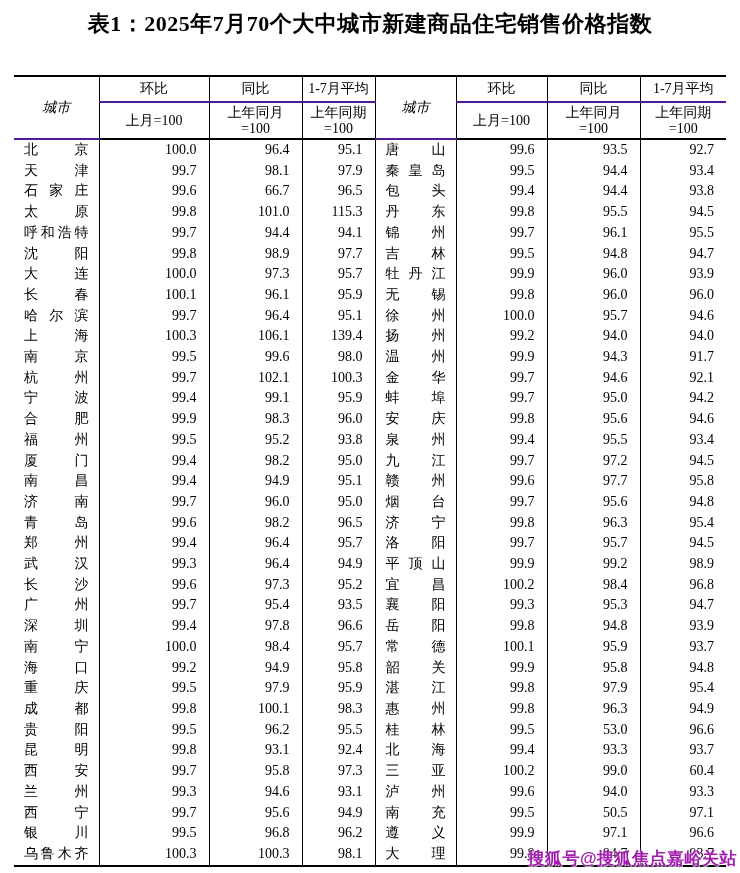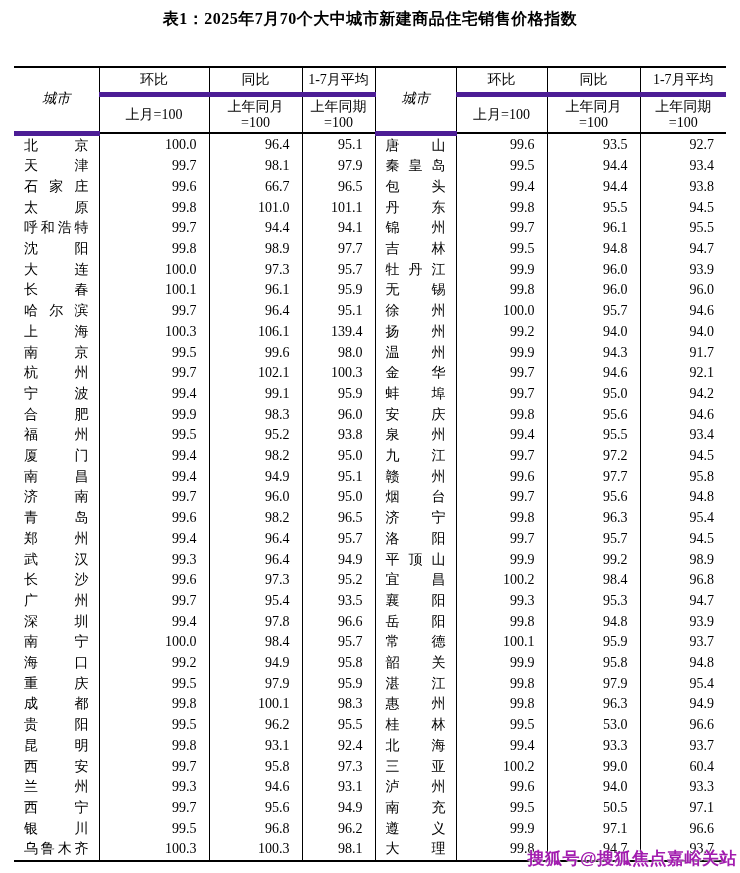--- a/index.html
+++ b/index.html
@@ -1,36 +1,36 @@
 <!DOCTYPE html>
 <html><head>
 <meta charset="utf-8">
 <style>
   html,body{margin:0;padding:0;background:#fff;}
   body{
     width:740px;height:873px;position:relative;overflow:hidden;
     font-family:"Liberation Serif","DejaVu Serif",serif;color:#000;
   }
   .page-title{
-    text-align:center;font-weight:bold;font-size:16px;
+    text-align:center;font-weight:bold;font-size:22px;
     padding-top:9px;letter-spacing:0.5px;
   }
   table.idx{
     border-collapse:collapse;table-layout:fixed;
     width:712px;margin:36px 0 0 14px;
     border-top:2px solid #000;border-bottom:2px solid #000;
     font-size:14px;
   }
   col.c-city-l{width:85px;} col.c-mom-l{width:110px;}
   col.c-yoy-l{width:93px;}  col.c-avg-l{width:73px;}
   col.c-city-r{width:81px;} col.c-mom-r{width:91px;}
   col.c-yoy-r{width:93px;}  col.c-avg-r{width:86px;}
   th,td{border-left:1px solid #000;font-weight:normal;}
   .no-left{border-left:none;}
-  thead tr.h1 th{height:22px;border-bottom:5px solid #4c1d95;vertical-align:middle;}
+  thead tr.h1 th{height:22px;border-bottom:2px solid #4c1d95;vertical-align:middle;}
   thead tr.h2 th{height:33px;border-bottom:2px solid #000;text-align:center;vertical-align:middle;
                  white-space:pre-line;line-height:16px;}
   th.th-city{border-bottom:2px solid #000;vertical-align:middle;text-align:center;font-style:italic;}
   tbody td{height:20.7px;line-height:20.7px;padding:0;}
   td.num{text-align:right;padding-right:12px;font-variant-numeric:tabular-nums;}
   td.city{padding:0;}
   .city-flex{display:flex;justify-content:space-between;padding:0 10px;}
   .city-flex span{display:inline-block;}
   .watermark{
     position:absolute;right:3px;bottom:3px;
@@ -145,21 +145,21 @@
       </tr>
       <tr>
         <td class="city no-left">
           <div class="city-flex">
             <span>太</span>
             <span>原</span>
           </div>
         </td>
         <td class="num">99.8</td>
         <td class="num">101.0</td>
-        <td class="num">101.1</td>
+        <td class="num">115.3</td>
         <td class="city">
           <div class="city-flex">
             <span>丹</span>
             <span>东</span>
           </div>
         </td>
         <td class="num">99.8</td>
         <td class="num">95.5</td>
         <td class="num">94.5</td>
       </tr>

